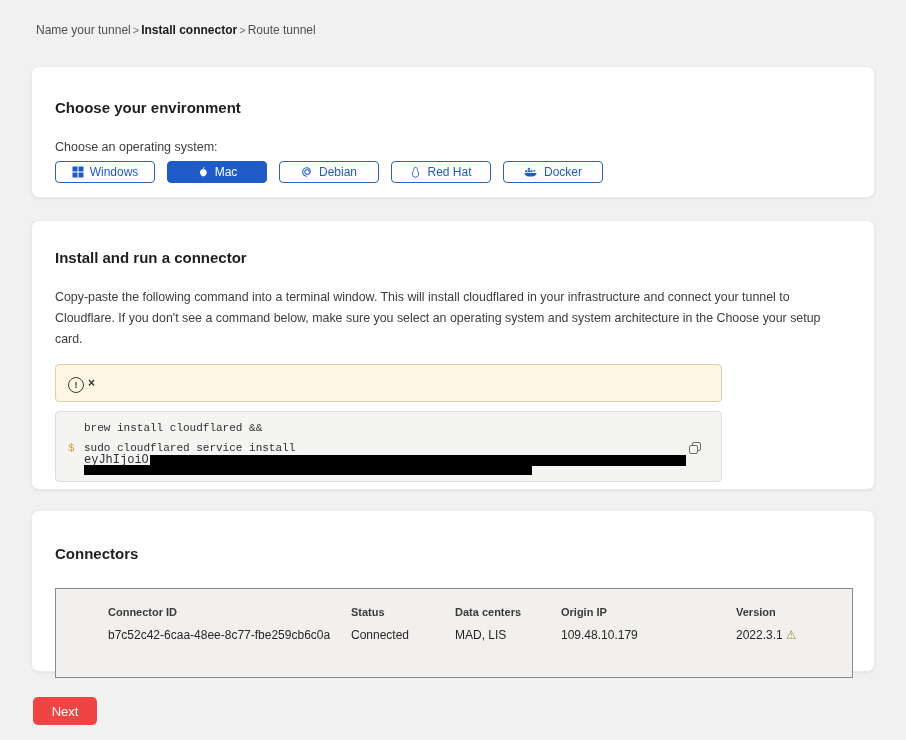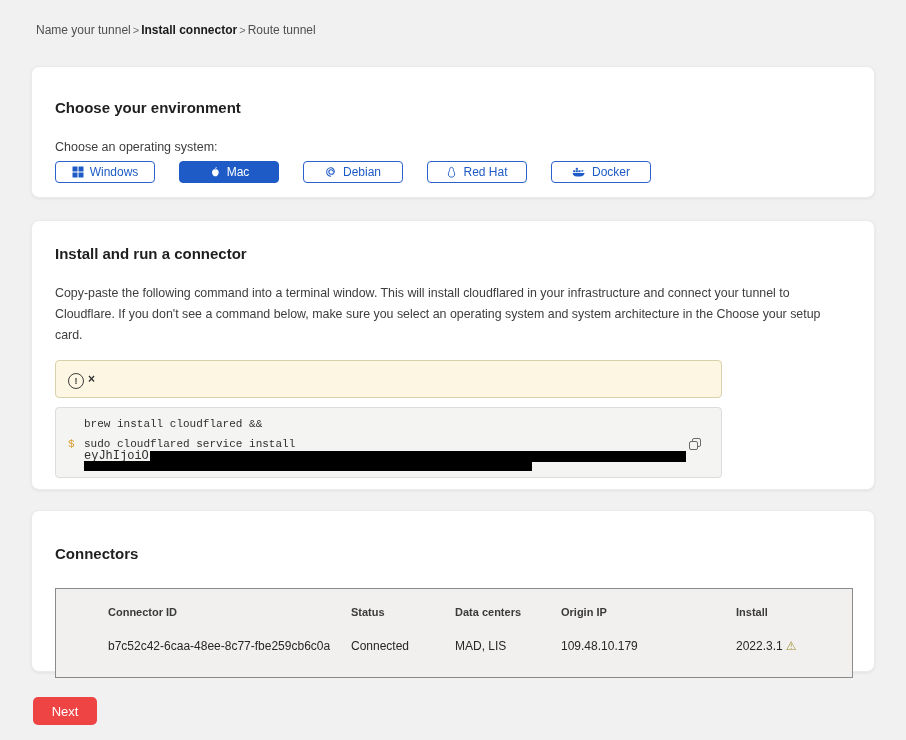--- a/index.html
+++ b/index.html
@@ -26,26 +26,26 @@
     box-shadow:0 1px 3px rgba(0,0,0,.07);
     box-sizing:border-box;
     padding:0 23px;
   }
   .card h2{
     margin:0;font-size:15px;font-weight:bold;color:#1f1f1f;
   }
   #card-environment{top:66px;height:132px;}
   #card-environment h2{padding-top:32px;}
   #card-install{top:220px;height:270px;}
-  #card-install h2{padding-top:16px;margin-top:8px;}
+  #card-install h2{padding-top:28px;}
   #card-connectors{top:510px;height:162px;}
   #card-connectors h2{padding-top:34px;}
   
   .os-label{margin-top:24px;font-size:12.5px;color:#3d3d3d;}
-  .os-row{margin-top:7px;display:flex;gap:24px;}
+  .os-row{margin-top:7px;display:flex;gap:12px;}
   .os-btn{
     width:100px;height:22px;box-sizing:border-box;
     display:flex;align-items:center;justify-content:center;gap:6px;
     background:#fff;border:1px solid #2b62c9;border-radius:4px;
     color:#1e5bc6;font-size:12px;font-family:"Liberation Sans",sans-serif;
     cursor:pointer;padding:0;
   }
   .os-btn.selected{background:#1e5bc6;border-color:#1e5bc6;color:#fff;}
   .os-btn svg{display:block;}
   
@@ -89,21 +89,21 @@
   }
   
   .connectors-table{
     margin-top:26px;width:798px;height:90px;box-sizing:border-box;
     background:#f1f0ee;border:1px solid #8a8a8a;
     position:relative;
     text-decoration:underline;
   }
   .tcol{position:absolute;top:17px;}
   .tcol .th{font-size:11px;font-weight:bold;color:#3a3a3a;}
-  .tcol .td{margin-top:21px;font-size:12px;color:#262626;}
+  .tcol .td{margin-top:10px;font-size:12px;color:#262626;}
   .col-id{left:52px;}
   .col-status{left:295px;}
   .col-dc{left:399px;}
   .col-ip{left:505px;}
   .col-version{left:680px;}
   .status-connected{color:#44a05c;}
   .version-warning{color:#9b8d2f;font-size:12px;margin-left:3px;}
   
   .next-btn{
     position:absolute;left:33px;top:697px;width:64px;height:28px;
@@ -225,21 +225,21 @@
     </div>
     <div class="tcol col-dc">
       <div class="th">Data centers</div>
       <div class="td">MAD, LIS</div>
     </div>
     <div class="tcol col-ip">
       <div class="th">Origin IP</div>
       <div class="td">109.48.10.179</div>
     </div>
     <div class="tcol col-version">
-      <div class="th">Install</div>
+      <div class="th">Version</div>
       <div class="td">
         <span>2022.3.1</span><span class="version-warning">⚠</span>
       </div>
     </div>
   </div>
 </section>
 
 <button class="next-btn">Next</button>
 
 </body></html>

